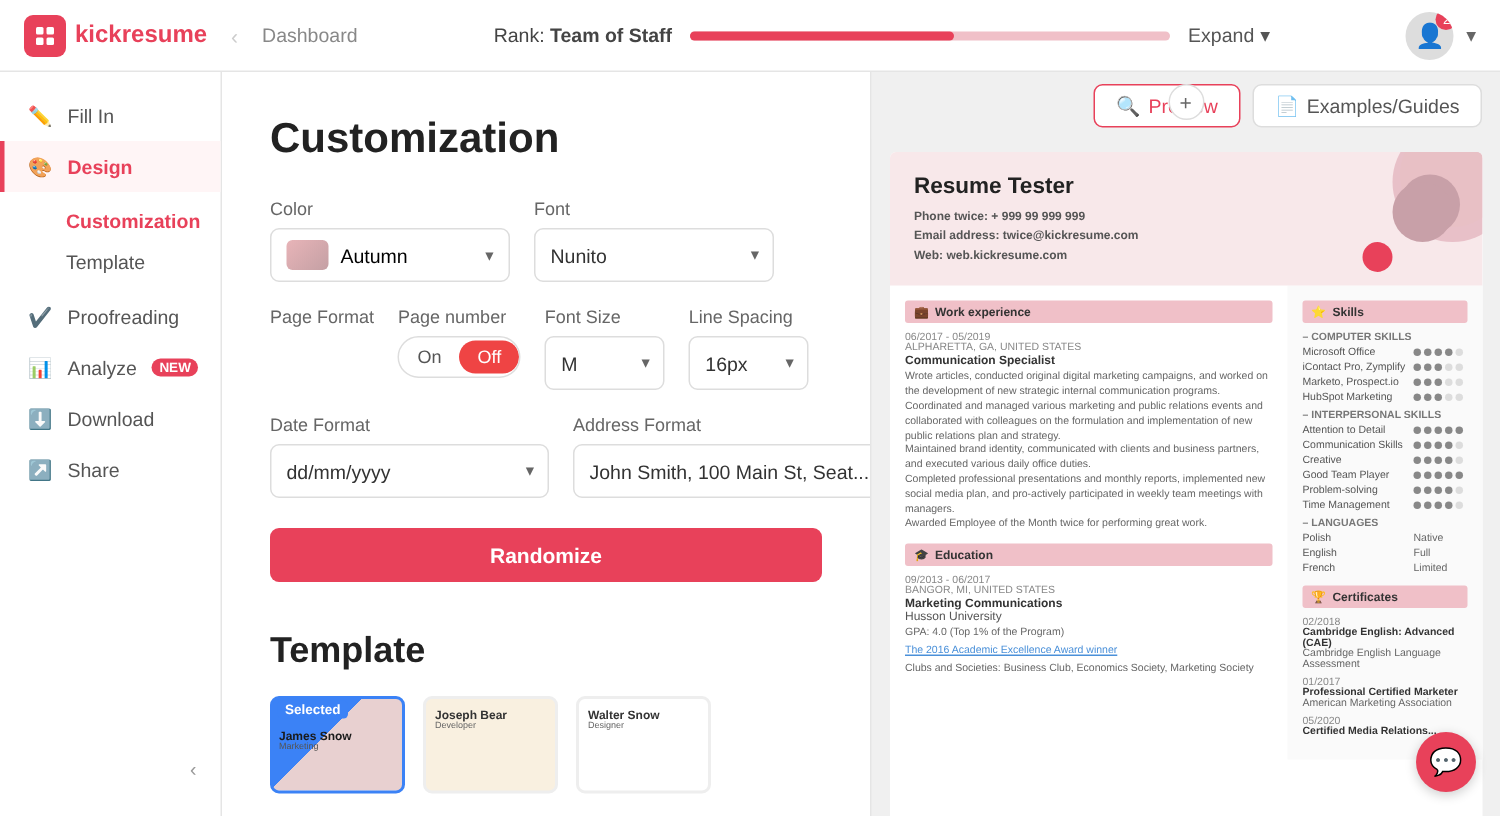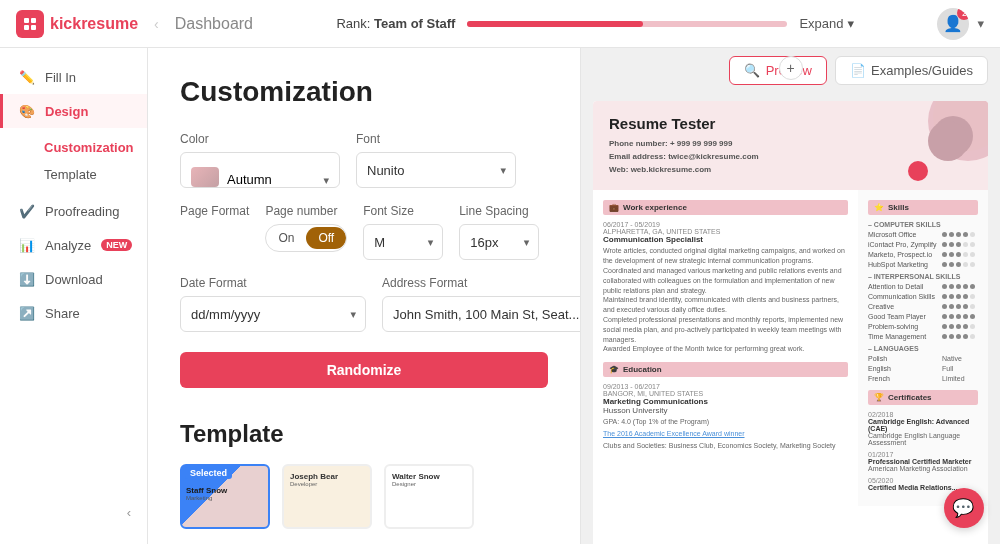--- a/index.html
+++ b/index.html
@@ -4,21 +4,21 @@
   <style>
     * { box-sizing: border-box; margin: 0; padding: 0; }
     body { font-family: -apple-system, BlinkMacSystemFont, 'Segoe UI', sans-serif; font-size: 13px; background: #f5f5f5; display: flex; flex-direction: column; height: 544px; overflow: hidden; }
 
     
     .topbar { height: 48px; background: #fff; border-bottom: 1px solid #e5e5e5; display: flex; align-items: center; padding: 0 16px; gap: 12px; flex-shrink: 0; }
     .topbar-logo { display: flex; align-items: center; gap: 6px; font-weight: 700; color: #e8415a; font-size: 16px; }
     .topbar-logo-icon { width: 28px; height: 28px; background: #e8415a; border-radius: 6px; display: flex; align-items: center; justify-content: center; }
     .topbar-logo-icon svg { fill: white; }
     .topbar-divider { color: #ccc; font-size: 14px; margin: 0 4px; }
-    .topbar-dashboard { color: #888; font-size: 16px; cursor: pointer; }
+    .topbar-dashboard { color: #888; font-size: 13px; cursor: pointer; }
     .topbar-rank { flex: 1; display: flex; align-items: center; justify-content: center; gap: 12px; font-size: 13px; }
     .rank-bar { width: 320px; height: 6px; background: #f0c0c8; border-radius: 3px; position: relative; }
     .rank-bar-fill { width: 55%; height: 100%; background: linear-gradient(90deg, #e8415a, #e8415a); border-radius: 3px; }
     .rank-expand { display: flex; align-items: center; gap: 4px; cursor: pointer; color: #555; font-size: 13px; }
     .topbar-right { display: flex; align-items: center; gap: 8px; }
     .avatar { width: 32px; height: 32px; background: #ddd; border-radius: 50%; overflow: hidden; display: flex; align-items: center; justify-content: center; font-size: 13px; color: #666; position: relative; }
     .avatar-badge { position: absolute; top: -2px; right: -2px; background: #e8415a; color: white; font-size: 9px; width: 14px; height: 14px; border-radius: 50%; display: flex; align-items: center; justify-content: center; }
 
     
     .main { display: flex; flex: 1; overflow: hidden; }
@@ -44,21 +44,21 @@
 
     
     select, .select-like { height: 36px; border: 1px solid #ddd; border-radius: 6px; padding: 0 10px; font-size: 13px; color: #333; background: #fff; cursor: pointer; appearance: none; -webkit-appearance: none; }
     .color-preview { width: 28px; height: 20px; border-radius: 4px; background: linear-gradient(135deg, #e8b4b8, #c4a0a4); }
     .select-wrapper { position: relative; display: inline-block; }
     .select-wrapper::after { content: '▾'; position: absolute; right: 10px; top: 50%; transform: translateY(-50%); pointer-events: none; color: #666; font-size: 11px; }
 
     
     .toggle-group { display: flex; align-items: center; gap: 0; border: 1px solid #ddd; border-radius: 20px; overflow: hidden; height: 28px; }
     .toggle-option { padding: 4px 12px; cursor: pointer; font-size: 12px; color: #555; }
-    .toggle-option.active { background: #a16207; color: #fff; border-radius: 20px; }
+    .toggle-option.active { background: #ef4444; color: #fff; border-radius: 20px; }
     .color-select { display: flex; align-items: center; gap: 8px; height: 36px; border: 1px solid #ddd; border-radius: 6px; padding: 0 10px; background: #fff; cursor: pointer; min-width: 160px; }
     .color-select-arrow { margin-left: auto; color: #666; font-size: 11px; }
 
     
     .btn-randomize { background: #e8415a; color: white; border: none; border-radius: 6px; padding: 10px 24px; font-size: 14px; font-weight: 600; cursor: pointer; margin-top: 4px; }
 
     
     .template-section { margin-top: 32px; }
     .template-title { font-size: 24px; font-weight: 700; color: #222; margin-bottom: 16px; }
     .template-cards { display: flex; gap: 12px; }
@@ -188,21 +188,21 @@
       <span>‹</span>
     </div>
   </div>
 
   <div class="content">
     <h1 class="content-title">Customization</h1>
 
     <div class="form-row">
       <div class="form-group">
         <label>Color</label>
-        <div class="color-select" style="min-width:160px;align-items:flex-end;">
+        <div class="color-select" style="min-width:160px;">
           <div class="color-preview"></div>
           <span>Autumn</span>
           <span class="color-select-arrow">▾</span>
         </div>
       </div>
       <div class="form-group">
         <label>Font</label>
         <div class="select-wrapper">
           <select style="min-width:160px;">
             <option>Nunito</option>
@@ -272,21 +272,21 @@
     <div class="form-group" style="margin-top:8px;">
       <button class="btn-randomize">Randomize</button>
     </div>
 
     <div class="template-section">
       <h2 class="template-title">Template</h2>
       <div class="template-cards">
         <div class="template-card selected" style="background: linear-gradient(135deg, #3b82f6 40%, #e8d0d0 40%); width:90px; height:65px;">
           <span class="template-card-selected-label">Selected</span>
           <div style="margin-top:16px; padding:4px; font-size:7px; color:#333;">
-            <div style="font-weight:700; color:#1a1a1a; font-size:8px;">Staff Snow</div>
+            <div style="font-weight:700; color:#1a1a1a; font-size:8px;">James Snow</div>
             <div style="font-size:6px; color:#555;">Marketing</div>
           </div>
         </div>
         <div class="template-card" style="background: #f9f0e0; border:2px solid #eee; width:90px; height:65px;">
           <div style="padding:6px; font-size:7px;">
             <div style="font-weight:700; font-size:8px; color:#333;">Joseph Bear</div>
             <div style="font-size:6px; color:#666;">Developer</div>
           </div>
         </div>
         <div class="template-card" style="background: #fff; border:2px solid #eee; width:90px; height:65px;">
@@ -319,21 +319,21 @@
         <div style="width:100%; position:relative;">
 
           <div class="resume-header" style="position:relative; overflow:hidden;">
             <div class="circles-deco">
               <div class="circle1"></div>
               <div class="circle2"></div>
               <div class="circle3"></div>
             </div>
             <div class="resume-name">Resume Tester</div>
             <div class="resume-contact">
-              <div><span>Phone number:</span> <span>+ 999 99 999 999</span></div>
+              <div><span>Phone twice:</span> <span>+ 999 99 999 999</span></div>
               <div><span>Email address:</span> <span>twice@kickresume.com</span></div>
               <div><span>Web:</span> <span>web.kickresume.com</span></div>
             </div>
           </div>
 
           <div class="resume-body">
 
             <div class="resume-left">
 
               <div class="resume-section-title">

